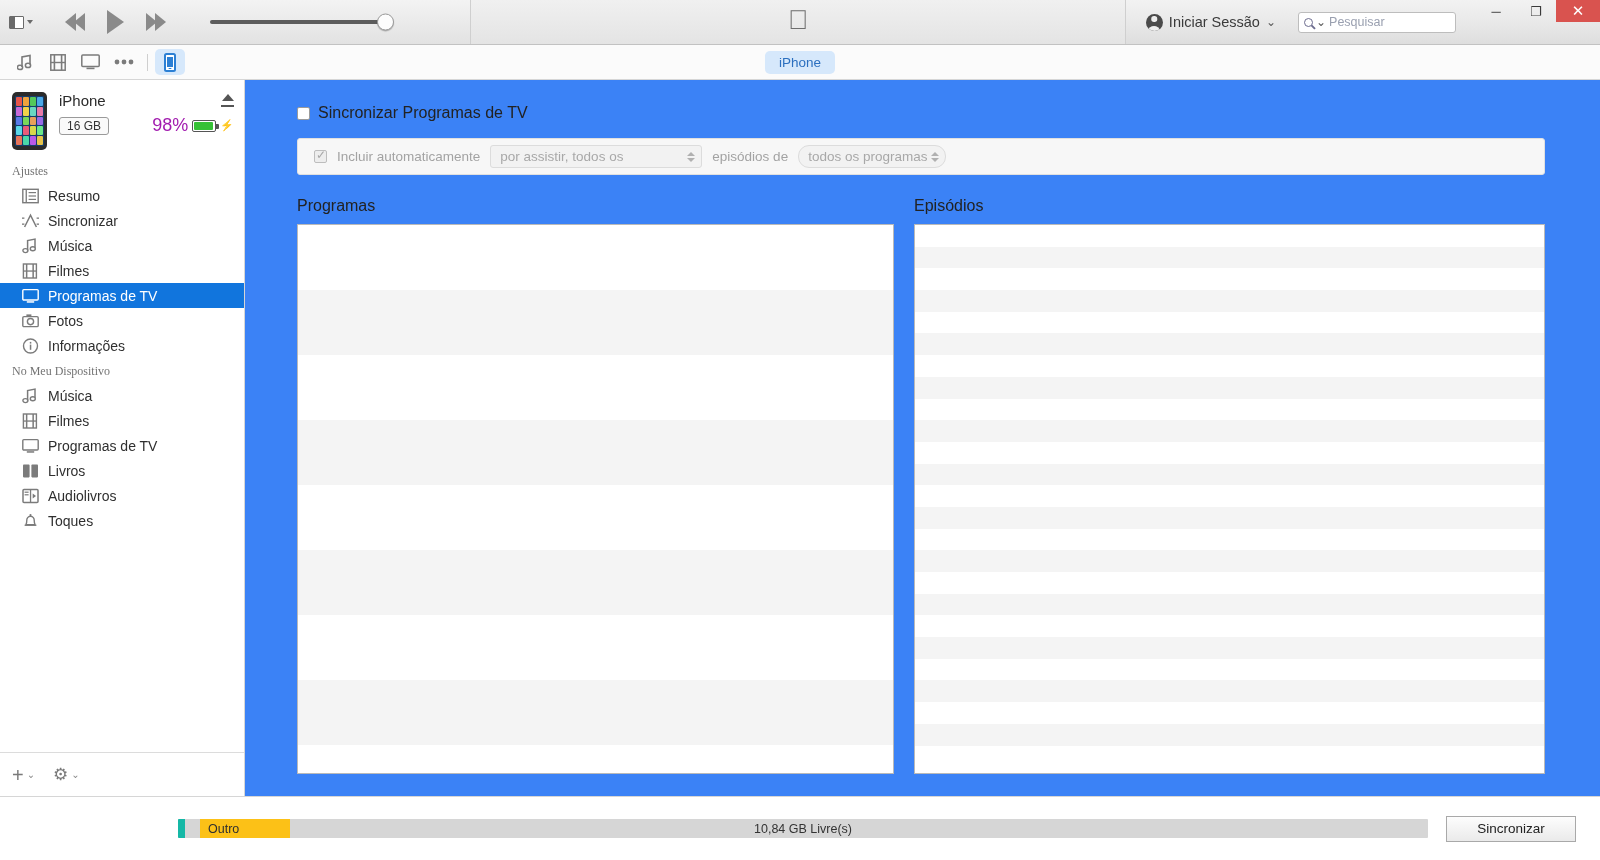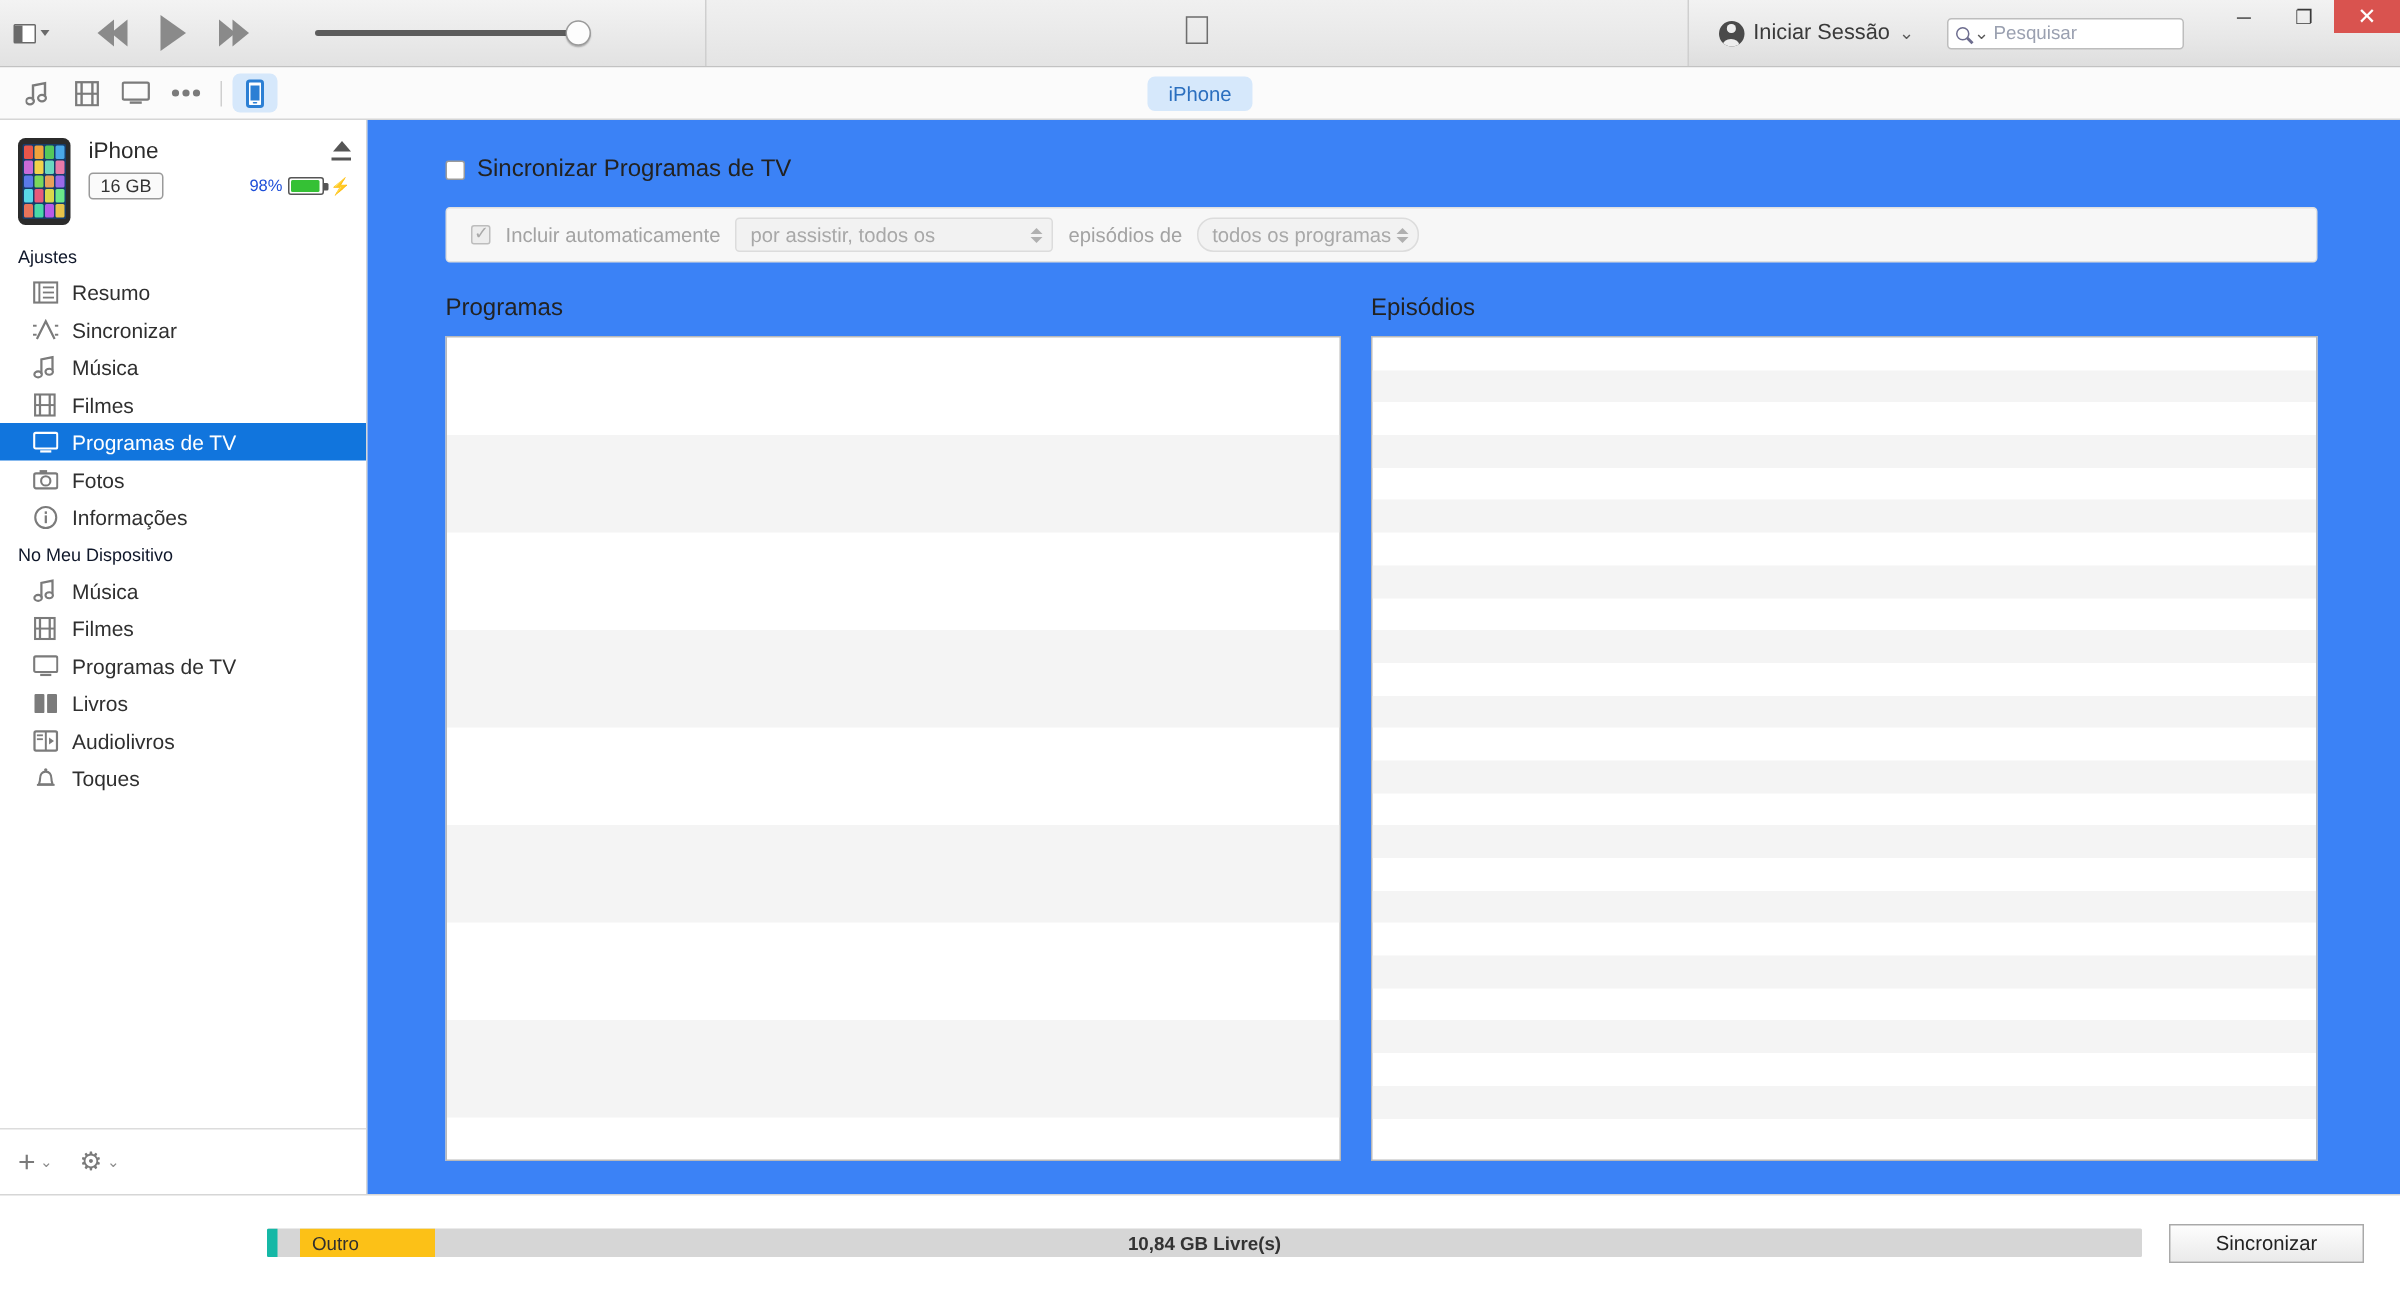--- a/index.html
+++ b/index.html
@@ -97,28 +97,28 @@
   .dev-row1 { display:flex; align-items:center; justify-content:space-between; }
   .dev-name { font-size:15px; color:#2b2b2b; }
   .eject { width:13px; height:13px; position:relative; }
   .eject:before { content:""; position:absolute; top:0; left:50%; transform:translateX(-50%);
                   border-left:6.5px solid transparent; border-right:6.5px solid transparent; border-bottom:7px solid #555; }
   .eject:after { content:""; position:absolute; bottom:0; left:0; width:13px; height:2.5px; background:#555; }
   .dev-row2 { display:flex; align-items:center; justify-content:space-between; margin-top:6px; }
   .cap-badge { border:1px solid #9a9a9a; border-radius:3px; font-size:12px; color:#333;
                padding:1px 7px; background:#fafafa; }
   .batt-wrap { display:flex; align-items:center; gap:4px; }
-  .batt-pct { font-size:11px; color:#1d4ed8; }
+  .batt-pct { font-size:18px; color:#a21caf; }
   .batt { width:24px;height:12px;border:1.5px solid #555;border-radius:2px;position:relative;padding:1px; }
   .batt:after { content:""; position:absolute; right:-3.5px; top:3px; width:2.5px; height:5px;
                 background:#555; border-radius:0 1px 1px 0; }
   .batt i { display:block; height:100%; width:96%; background:#35c135; border-radius:1px; }
   .bolt { font-size:11px; color:#444; }
 
-  .sec-label { font-size:12px; color:#0f172a; padding:6px 0 4px 12px; }
+  .sec-label { font-size:12px; color:#737373; padding:6px 0 4px 12px;font-family:Liberation Serif, serif; }
   .nav-item { display:flex; align-items:center; gap:9px; height:25px; padding-left:22px;
               font-size:14px; color:#2f2f2f; }
   .nav-item.active { background:#1175dd; color:#ffffff; }
   .nav-icn { width:17px; height:16px; display:flex; align-items:center; justify-content:center; flex:0 0 17px; }
   .spacer-flex { flex:1; }
   .side-footer { height:44px; border-top:1px solid #dcdcdc; display:flex; align-items:center; gap:18px; padding-left:12px; }
   .foot-ctl { display:flex; align-items:center; gap:3px; }
   .plus-g { font-size:20px; color:#7a7a7a; line-height:1; font-weight:300; }
   .gear-g { font-size:17px; color:#7a7a7a; line-height:1; }
   .chev-sm-txt { font-size:10px; color:#8a8a8a; }
@@ -153,21 +153,21 @@
   .row-lg { height:65px; }
   .row-sm { height:21.7px; }
   .row.alt { background:#f4f4f4; }
 
   
   .bottombar { height:64px; flex:0 0 64px; border-top:1px solid #d6d6d6; background:#fff;
                display:flex; align-items:center; padding:0 24px 0 178px; gap:18px; }
   .cap-bar { flex:1; height:19px; background:#d6d6d6; position:relative; display:flex; align-items:center;
              border-radius:1px; overflow:hidden;gap:15px; }
   .cap-other-lbl { font-size:12.5px; color:#2f2f2f; }
-  .cap-free { position:absolute; left:0; right:0; text-align:center; font-size:12.5px; color:#333;font-weight:bold; }
+  .cap-free { position:absolute; left:0; right:0; text-align:center; font-size:12.5px; color:#333; }
   .sync-btn { width:130px; height:26px; border:1px solid #a9a9a9; border-radius:0;
               background:linear-gradient(to bottom,#fdfdfd,#eaeaea); font-size:13.5px; color:#222;
               display:flex; align-items:center; justify-content:center; }
 </style>
 </head>
 <body>
 
 <div class="app">
 
   <div class="titlebar">

